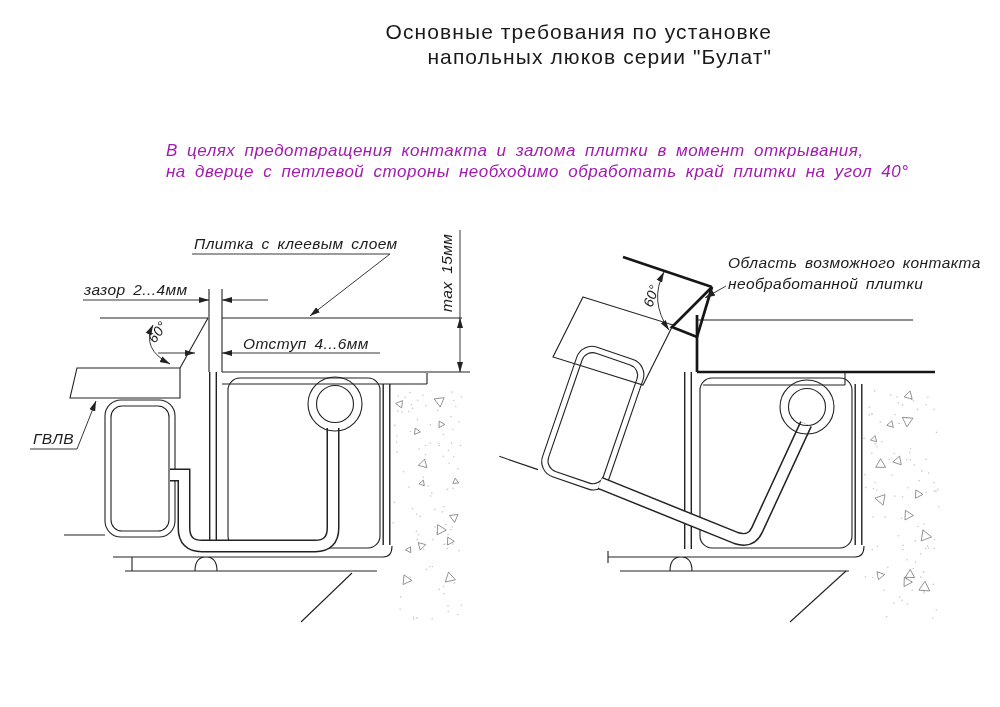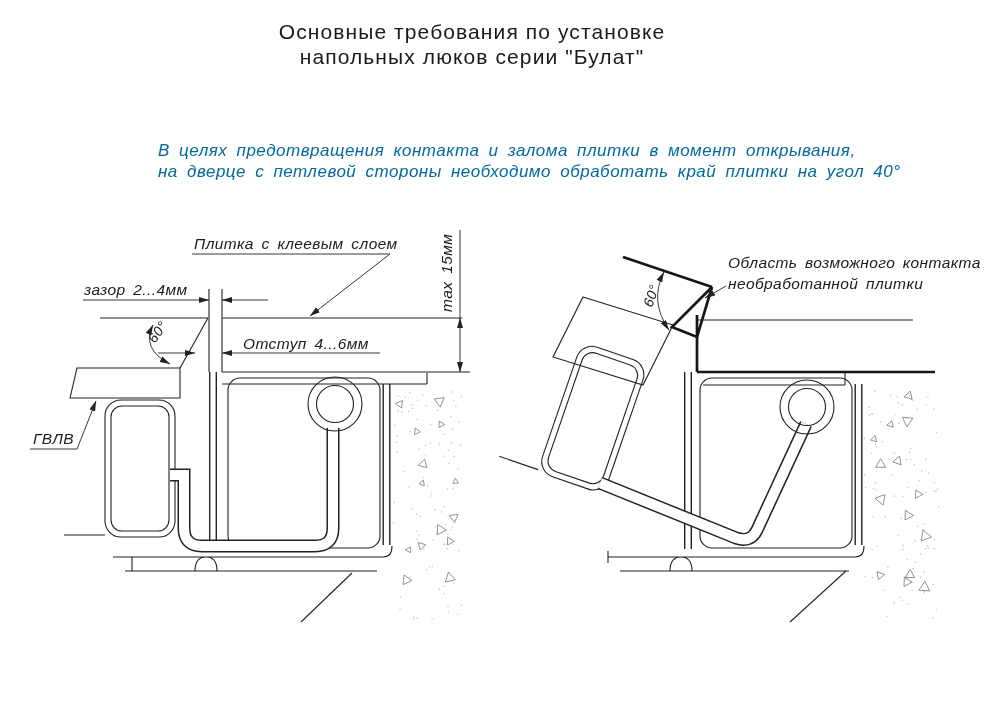--- a/index.html
+++ b/index.html
@@ -1,19 +1,19 @@
 <!DOCTYPE html>
 <html><head>
 <meta charset="utf-8">
 <style>
   html,body{margin:0;padding:0;background:#fff;width:1000px;height:707px;overflow:hidden;}
   .page{position:relative;width:1000px;height:707px;background:#fff;font-family:"Liberation Sans",sans-serif;}
-  .title{position:absolute;left:172px;top:20px;width:600px;text-align:center;color:#1a1a1a;
+  .title{position:absolute;left:172px;top:20px;width:600px;text-align:right;color:#1a1a1a;
          font-size:21px;letter-spacing:1.1px;line-height:1.18;font-weight:500;}
-  .note{position:absolute;left:158px;top:141px;color:#0369a1;font-style:italic;
+  .note{position:absolute;left:166px;top:141px;color:#a21caf;font-style:italic;
         font-size:17px;letter-spacing:.5px;word-spacing:4px;line-height:1.22;}
   svg{position:absolute;left:0;top:0;}
   .ln{stroke:#222;stroke-width:1.1;fill:none;}
   .bold{stroke:#161616;stroke-width:2.7;fill:none;}
   .dim{stroke:#222;stroke-width:.9;fill:none;}
   .wh{stroke:#fff;fill:none;}
   .lbl{font-family:"Liberation Sans",sans-serif;font-style:italic;font-size:15.5px;
        letter-spacing:.4px;word-spacing:3px;fill:#1c1c1c;}
   .sm{font-size:14px;}
 </style>

